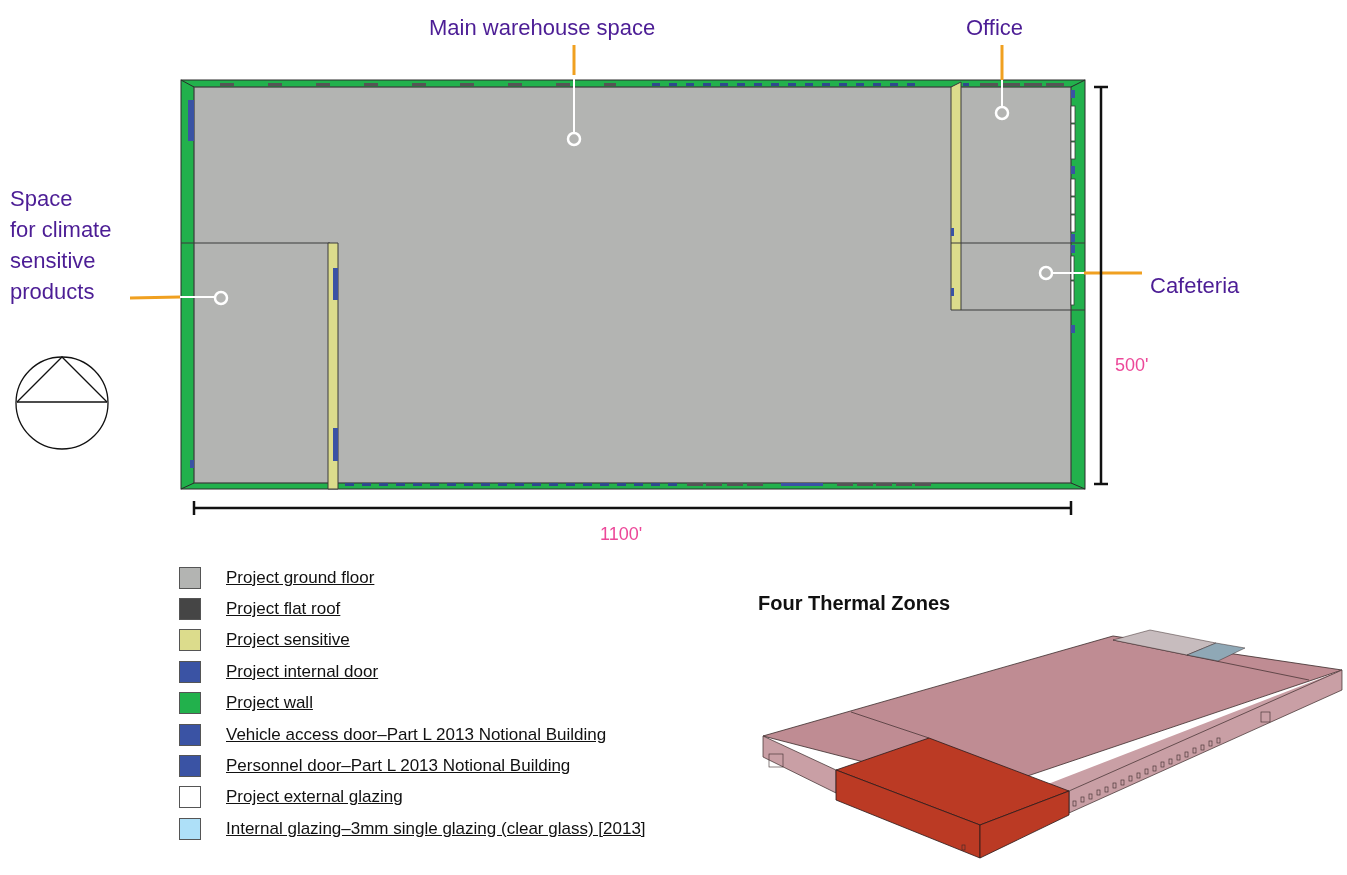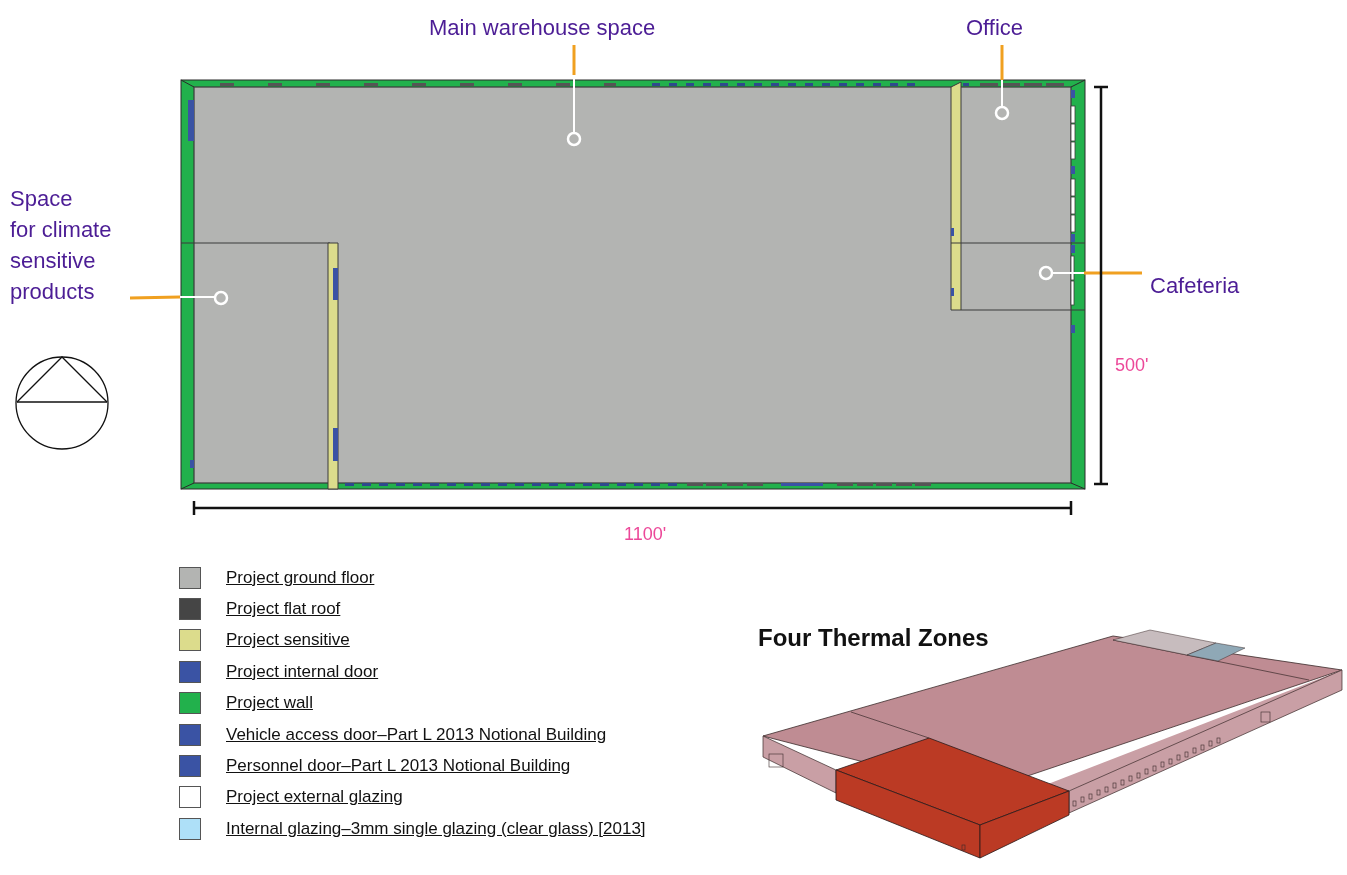--- a/index.html
+++ b/index.html
@@ -3,21 +3,21 @@
 <meta charset="utf-8">
 <style>
   html,body{margin:0;padding:0;background:#fff;}
   body{width:1347px;height:875px;position:relative;overflow:hidden;font-family:"Liberation Sans",sans-serif;color:#111;}
   .label{position:absolute;font-size:22px;color:#4c1d95;line-height:31px;white-space:nowrap;}
   .dim{position:absolute;font-size:18px;color:#ec4899;text-align:right;}
   .legend{position:absolute;left:179px;top:562px;}
   .legend-row{display:flex;align-items:center;height:31.4px;text-decoration:underline;}
   .swatch{width:22px;height:22px;border:1.5px solid #555;box-sizing:border-box;margin-right:25px;}
   .legend-text{font-size:17px;color:#111;white-space:nowrap;}
-  .zones-title{position:absolute;left:758px;top:592px;font-size:24px;font-weight:bold;color:#111;margin-top:32px;}
+  .zones-title{position:absolute;left:758px;top:592px;font-size:20px;font-weight:bold;color:#111;}
   svg{position:absolute;left:0;top:0;}
 </style>
 </head>
 <body>
 
 <svg width="1347" height="875">
 
   <rect x="181" y="80" width="904" height="409" fill="#22b14c" stroke="#2a2a2a" stroke-width="1"></rect>
 
   <rect x="194" y="87" width="877" height="396" fill="#b3b4b2" stroke="#3a3a3a" stroke-width="1.2"></rect>
@@ -208,21 +208,21 @@
 <div class="label" style="left:429px;top:12px;">Main warehouse space</div>
 <div class="label" style="left:966px;top:12px;">Office</div>
 <div class="label" style="left:1150px;top:270px;">Cafeteria</div>
 <div class="label" style="left:10px;top:183px;">
   <div>Space</div>
   <div>for climate</div>
   <div>sensitive</div>
   <div>products</div>
 </div>
 
-<div class="dim" style="left:600px;top:524px;margin-left:24px;">1100'</div>
+<div class="dim" style="left:600px;top:524px;">1100'</div>
 <div class="dim" style="left:1115px;top:355px;">500'</div>
 
 <div class="legend">
   <div class="legend-row">
       <span class="swatch" style="background:#b3b4b2"></span>
       <span class="legend-text">Project ground floor</span>
     </div>
   <div class="legend-row">
       <span class="swatch" style="background:#454545"></span>
       <span class="legend-text">Project flat roof</span>

